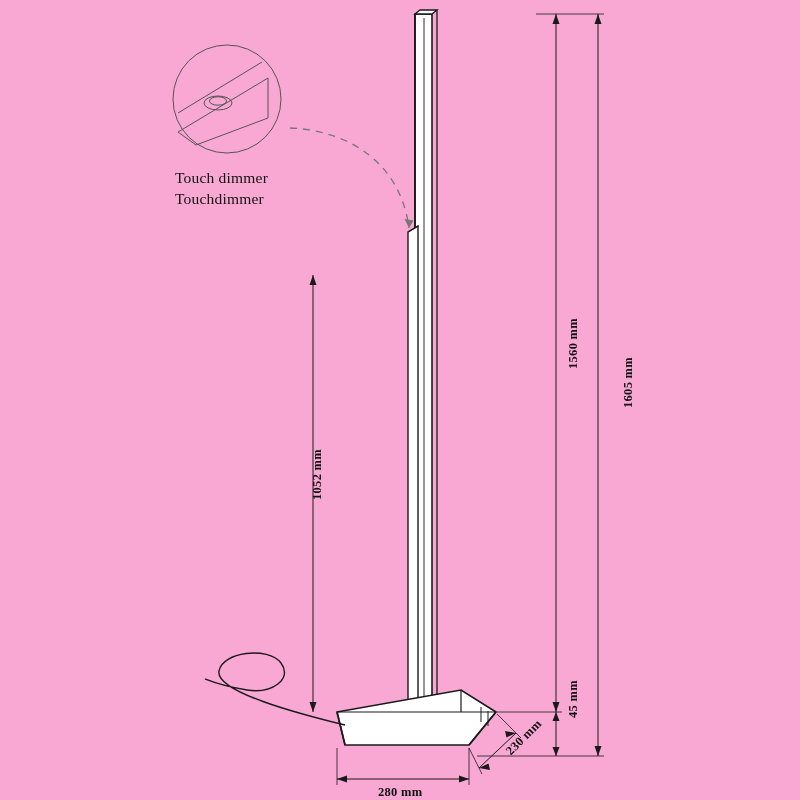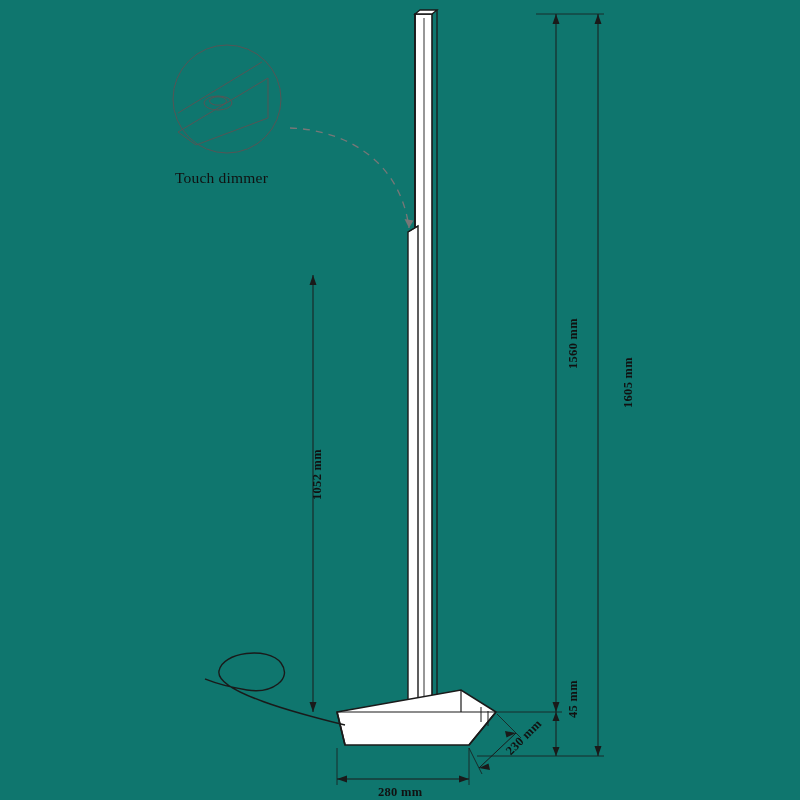--- a/index.html
+++ b/index.html
@@ -9,21 +9,21 @@
   }
   body {
     font-family: "Liberation Serif", serif;
     color: #111111;
   }
   #page {
     position: relative;
     width: 800px;
     height: 800px;
     overflow: hidden;
-    background: #0f766e;
+    background: #f9a8d4;
   }
   svg.diagram {
     position: absolute;
     left: 0;
     top: 0;
     width: 800px;
     height: 800px;
   }
   .callout-label {
     position: absolute;
@@ -144,20 +144,21 @@
         <path d="M 479 768 l 9.5 -4.5 l 1.5 6.5 z" fill="#1a1a1a" stroke="none"></path>
         <path d="M 516 733 l -9.5 4.5 l -1.5 -6.5 z" fill="#1a1a1a" stroke="none"></path>
         <line x1="469" y1="748" x2="482" y2="774" stroke-width="0.8"></line>
         <line x1="497" y1="714" x2="521" y2="738" stroke-width="0.8"></line>
       </g>
     </g>
   </svg>
 
   <div class="callout-label">
     <div>Touch dimmer</div>
+    <div>Touchdimmer</div>
   </div>
 
   <div class="dim-text vert" style="left:621px; top:408px;">1605 mm</div>
 
   <div class="dim-text vert" style="left:566px; top:369px;">1560 mm</div>
 
   <div class="dim-text vert" style="left:310px; top:500px;">1052 mm</div>
 
   <div class="dim-text vert" style="left:566px; top:718px;">45 mm</div>
 

